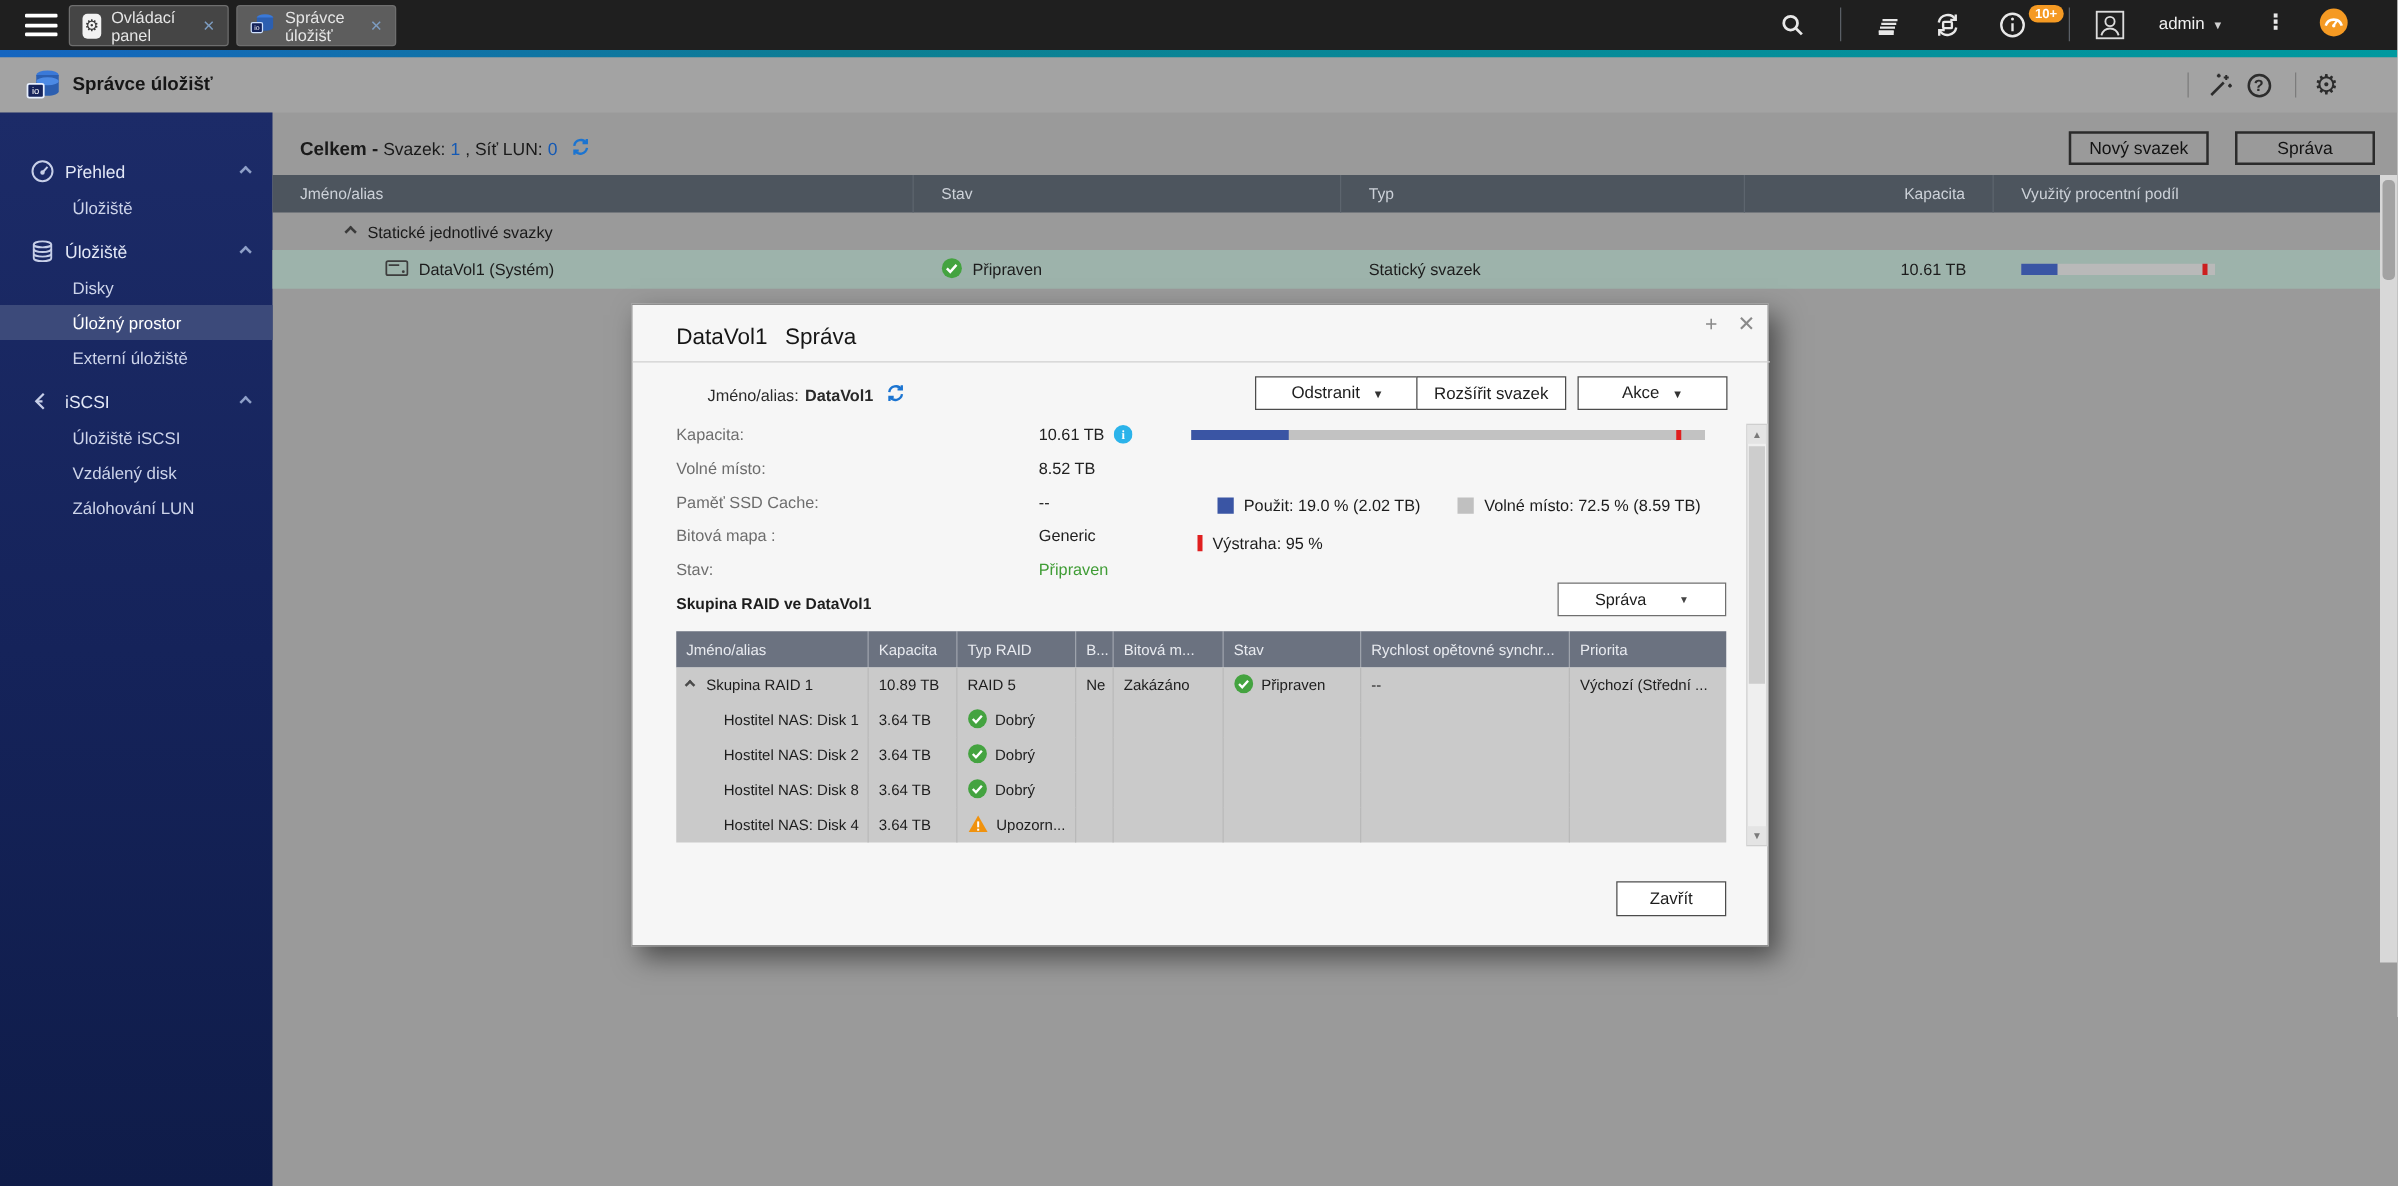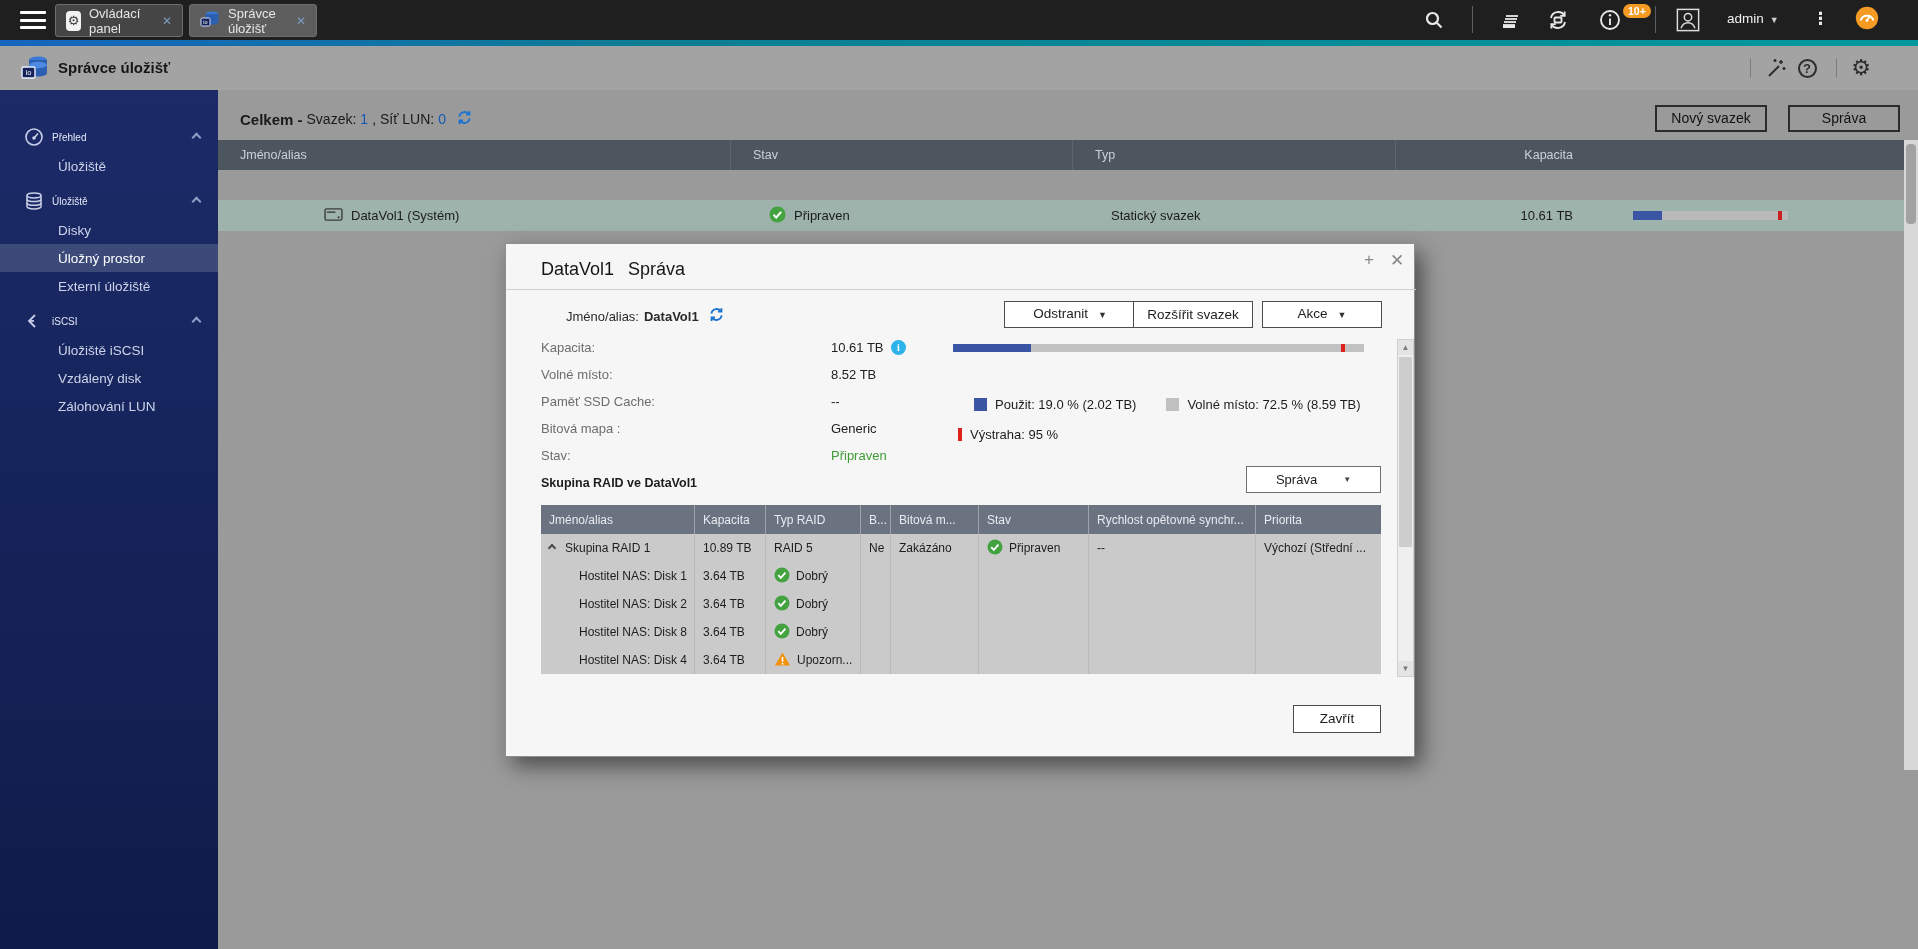--- a/index.html
+++ b/index.html
@@ -38,21 +38,21 @@
     justify-content:center; color:#2c2c2c; }
   .help-circle { width:19px; height:19px; border:2px solid #2c2c2c; border-radius:50%; font-size:13px;
     font-weight:bold; display:flex; align-items:center; justify-content:center; }
   .ah-divider { position:absolute; top:12px; width:1px; height:20px; background:#7c7c7c; }
   .gear-glyph { font-size:22px; line-height:22px; }
 
   
   .sidebar { position:absolute; left:0; top:90px; width:218px; height:859px;
     background:linear-gradient(180deg,#1c2b68 0%,#15235a 50%,#0f1c49 100%); color:#d5dbee; }
   .sb-row { position:relative; height:28px; display:flex; align-items:center; cursor:pointer; }
-  .sb-section { height:30px; font-size:10px; color:#e3e8f6;padding-left:23px; }
+  .sb-section { height:30px; font-size:14px; color:#e3e8f6;padding-left:23px; }
   .sb-section .sb-ico { position:absolute; left:24px; width:20px; height:20px; }
   .sb-section .lbl { position:absolute; left:52px; }
   .sb-item { font-size:13.5px; color:#cdd4ea; }
   .sb-item .lbl { position:absolute; left:58px; }
   .sb-item.selected { background:#3c4a7a; color:#ffffff; }
   .chev { display:inline-block; width:7px; height:7px; border-left:2px solid #8fa0c8;
     border-top:2px solid #8fa0c8; transform:rotate(45deg); }
   .sb-chev { position:absolute; right:18px; top:12px; }
 
   
@@ -69,21 +69,21 @@
     display:grid; grid-template-columns:513px 342px 323px 199px 1fr; align-items:center;
     color:#ccd1d8; font-size:12.5px; }
   .vt-head > div { padding:0 22px; height:100%; display:flex; align-items:center; border-right:1px solid #5d656e; }
   .vt-head > div:last-child { border-right:none; }
   .vt-head .right { justify-content:flex-end; }
   .vt-group { position:absolute; left:218px; top:170px; width:1686px; height:30px;
     display:flex; align-items:center; color:#191919; }
   .vt-group .chev { border-color:#3a3a3a; margin-left:59px; margin-right:10px; }
   .vt-row { position:absolute; left:218px; top:200px; width:1686px; height:31px; background:#9db3ab;
     display:grid; grid-template-columns:513px 342px 323px 199px 1fr; align-items:center; }
-  .vt-row > div { padding:0 22px; display:flex; align-items:center; gap:8px;margin-left:16px; }
+  .vt-row > div { padding:0 22px; display:flex; align-items:center; gap:8px; }
   .vt-row .right { justify-content:flex-end; }
   .usagebar { position:relative; width:155px; height:9px; background:#b9b9b9; }
   .usagebar .used { position:absolute; left:0; top:0; height:9px; background:#3a55a4; }
   .usagebar .warnmark { position:absolute; top:0; width:4px; height:9px; background:#cc1f1f; }
 
   .main-scroll { position:absolute; left:1904px; top:140px; width:14px; height:630px; background:#d8d8d8; }
   .main-scroll .thumb { position:absolute; left:2px; top:4px; width:10px; height:80px; background:#a2a2a2; border-radius:4px; }
 
   
   .okdot, .warntri { flex:0 0 auto; }
@@ -340,22 +340,27 @@
     </span>
   </div>
   <button class="btn-outline" id="btn-newvol">Nový svazek</button>
   <button class="btn-outline" id="btn-manage">Správa</button>
 
   <div class="vt-head">
     <div>Jméno/alias</div>
     <div>Stav</div>
     <div>Typ</div>
     <div class="right">Kapacita</div>
-  </div>
-
+    <div>Využitý procentní podíl</div>
+  </div>
+
+  <div class="vt-group">
+    <span class="chev"></span>
+    <span>Statické jednotlivé svazky</span>
+  </div>
 
   <div class="vt-row">
     <div style="padding-left:90px">
       <span>
         <svg width="19" height="15" viewBox="0 0 20 16" fill="none" stroke="#3d3d3d" stroke-width="1.5">
             <rect x="1" y="2" width="18" height="12" rx="1.5"></rect>
             <circle cx="15.5" cy="11" r="1.2" fill="#3d3d3d" stroke="none"></circle>
             <path d="M3 5.5h9"></path>
           </svg>
       </span>

